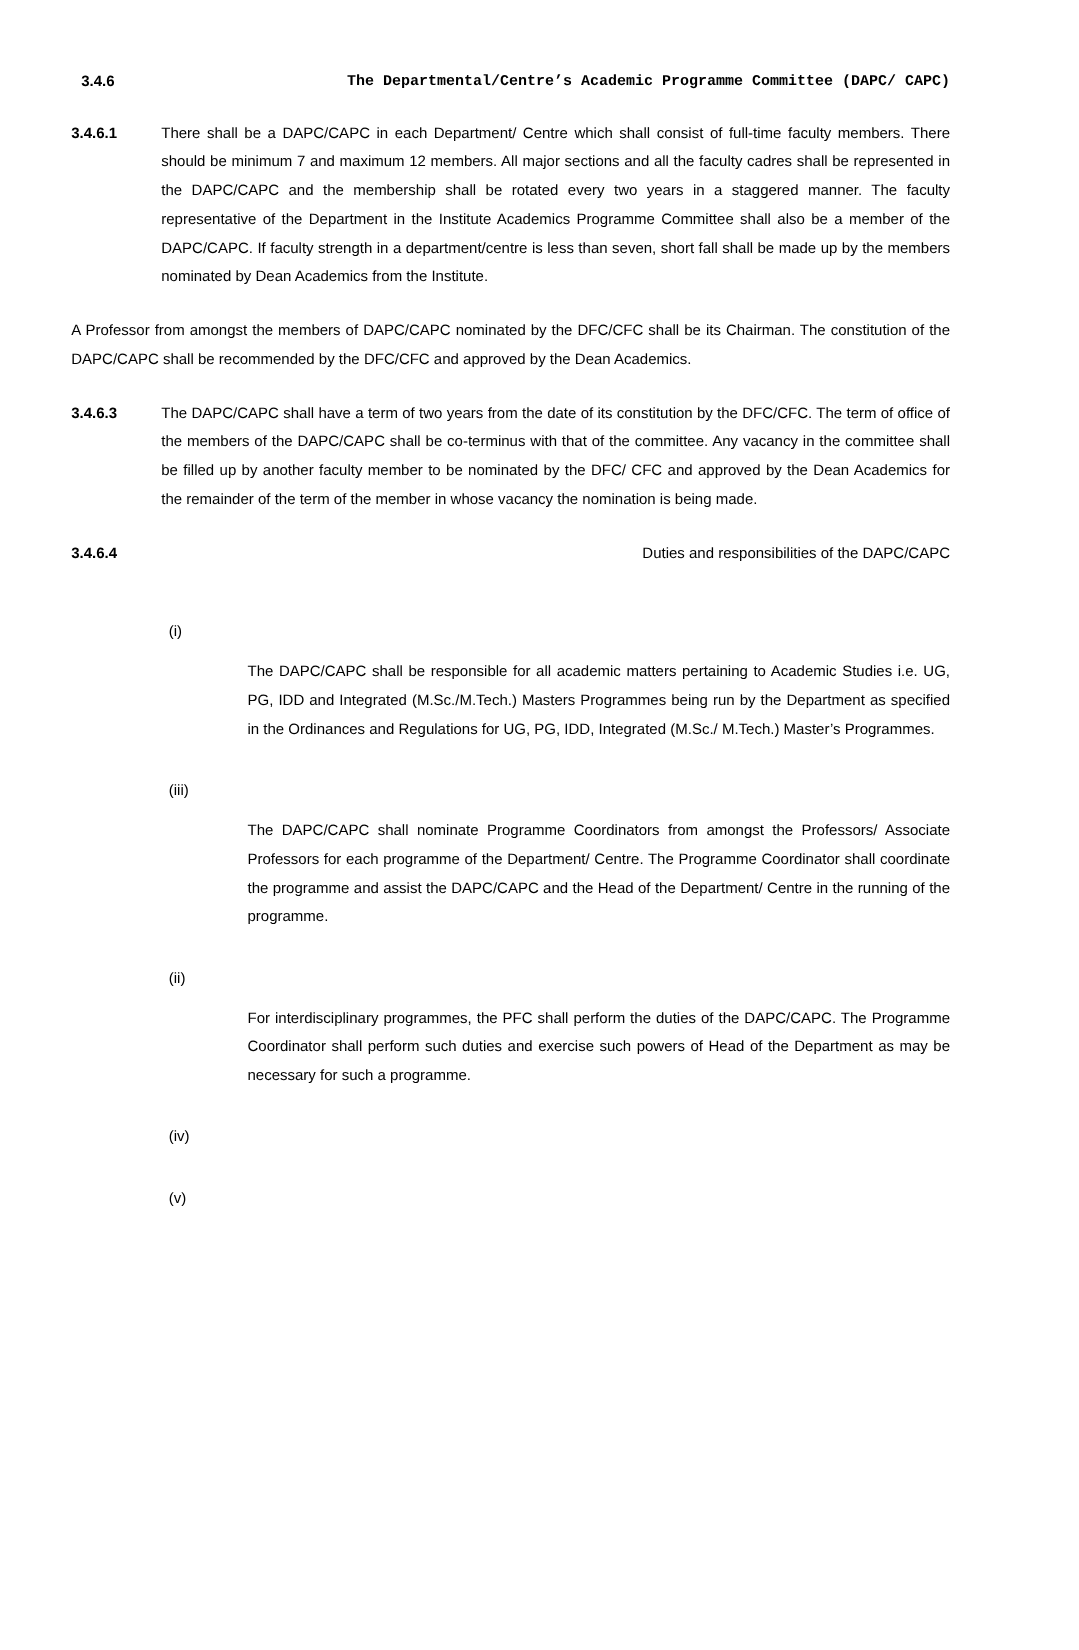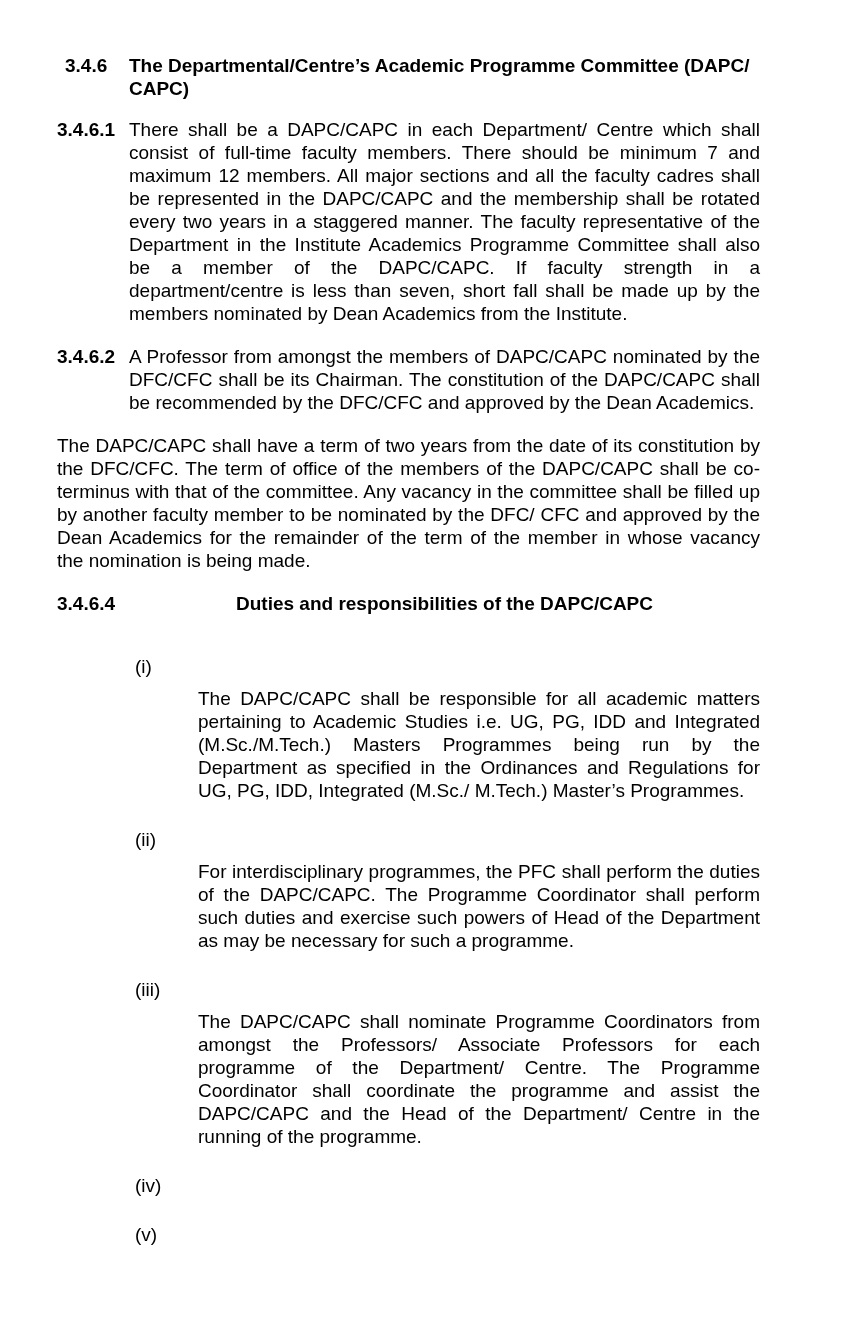--- a/index.html
+++ b/index.html
@@ -3,47 +3,48 @@
 <meta charset="utf-8">
 <style>
   * { box-sizing: border-box; }
   html, body { margin: 0; padding: 0; background: #ffffff; }
   .page {
     width: 863px;
     min-height: 1320px;
     background: #ffffff;
     color: #000000;
     font-family: "Liberation Sans", "DejaVu Sans", sans-serif;
-    font-size: 19px;
+    font-size: 12px;
     line-height: 23px;
     padding: 54px 103px 40px 57px;
   }
   .para {
     display: flex;
     margin: 0 0 20px 0;
   }
   .para .num {
     flex: 0 0 72px;
     width: 72px;
     font-weight: bold;
   }
   .para .txt {
     flex: 1;
     text-align: justify;
   }
   .para.heading { margin-bottom: 18px; }
   .para.heading .num { padding-left: 8px; }
   .para.heading .txt {
     font-weight: bold;
-    text-align: left;
+    text-align: right;
+    font-family: Liberation Mono, monospace;
   }
   .para.subheading { margin-bottom: 40px; }
   .para.subheading .txt {
-    font-weight: bold;
-    text-align: center;
+    font-weight: normal;
+    text-align: right;
   }
   .list {
     margin-left: 72px;
   }
   .list-item {
     display: flex;
     padding-left: 6px;
     margin-bottom: 26px;
   }
   .list-item .marker {
@@ -65,48 +66,48 @@
     <div class="num">3.4.6</div>
     <div class="txt">The Departmental/Centre’s Academic Programme Committee (DAPC/ CAPC)</div>
   </div>
 
   <div class="para">
     <div class="num">3.4.6.1</div>
     <div class="txt">There shall be a DAPC/CAPC in each Department/ Centre which shall consist of full-time faculty members. There should be minimum 7 and maximum 12 members. All major sections and all the faculty cadres shall be represented in the DAPC/CAPC and the membership shall be rotated every two years in a staggered manner.  The faculty representative of the Department in the Institute Academics Programme Committee shall also be a member of the DAPC/CAPC. If faculty strength in a department/centre is less than seven, short fall shall be made up by the members nominated by Dean Academics from the Institute.</div>
   </div>
 
   <div class="para">
-    <div class="num">3.4.6.2</div>
     <div class="txt">A Professor from amongst the members of DAPC/CAPC nominated by the DFC/CFC shall be its Chairman. The constitution of the DAPC/CAPC shall be recommended by the DFC/CFC and approved by the Dean Academics.</div>
   </div>
 
   <div class="para">
+    <div class="num">3.4.6.3</div>
     <div class="txt">The DAPC/CAPC shall have a term of two years from the date of its constitution by the DFC/CFC. The term of office of the members of the DAPC/CAPC shall be co-terminus with that of the committee. Any vacancy in the committee shall be filled up by another faculty member to be nominated by the DFC/ CFC and approved by the Dean Academics for the remainder of the term of the member in whose vacancy the nomination is being made.</div>
   </div>
 
   <div class="para subheading">
     <div class="num">3.4.6.4</div>
     <div class="txt">Duties and responsibilities of the DAPC/CAPC</div>
   </div>
 
   <div class="list">
 
     <div class="list-item">
       <div class="marker">(i)</div>
       <div class="txt">The DAPC/CAPC shall be responsible for all academic matters pertaining to Academic Studies i.e. UG, PG, IDD and Integrated (M.Sc./M.Tech.) Masters Programmes being run by the Department as specified in the Ordinances and Regulations for UG, PG, IDD, Integrated  (M.Sc./ M.Tech.) Master’s Programmes.</div>
     </div>
 
     <div class="list-item">
-      <div class="marker">(ii)</div>
-      <div class="txt">For interdisciplinary programmes, the PFC shall perform the duties of the DAPC/CAPC. The Programme Coordinator shall perform such duties and exercise such powers of Head of the Department as may be necessary for such a programme.</div>
+      <div class="marker">(iii)</div>
+      <div class="txt">The DAPC/CAPC shall nominate Programme Coordinators from amongst the Professors/ Associate Professors for each programme of the Department/ Centre. The Programme Coordinator shall coordinate the programme and assist the DAPC/CAPC and the Head of the Department/ Centre in the running of the programme.</div>
     </div>
 
     <div class="list-item">
-      <div class="marker">(iii)</div>
-      <div class="txt">The DAPC/CAPC shall nominate Programme Coordinators from amongst the Professors/ Associate Professors for each programme of the Department/ Centre. The Programme Coordinator shall coordinate the programme and assist the DAPC/CAPC and the Head of the Department/ Centre in the running of the programme.</div>
+      <div class="marker">(ii)</div>
+      <div class="txt">For interdisciplinary programmes, the PFC shall perform the duties of the DAPC/CAPC. The Programme Coordinator shall perform such duties and exercise such powers of Head of the Department as may be necessary for such a programme.</div>
     </div>
 
     <div class="list-item">
       <div class="marker">(iv)</div>
     </div>
 
     <div class="list-item">
       <div class="marker">(v)</div>
     </div>
 

